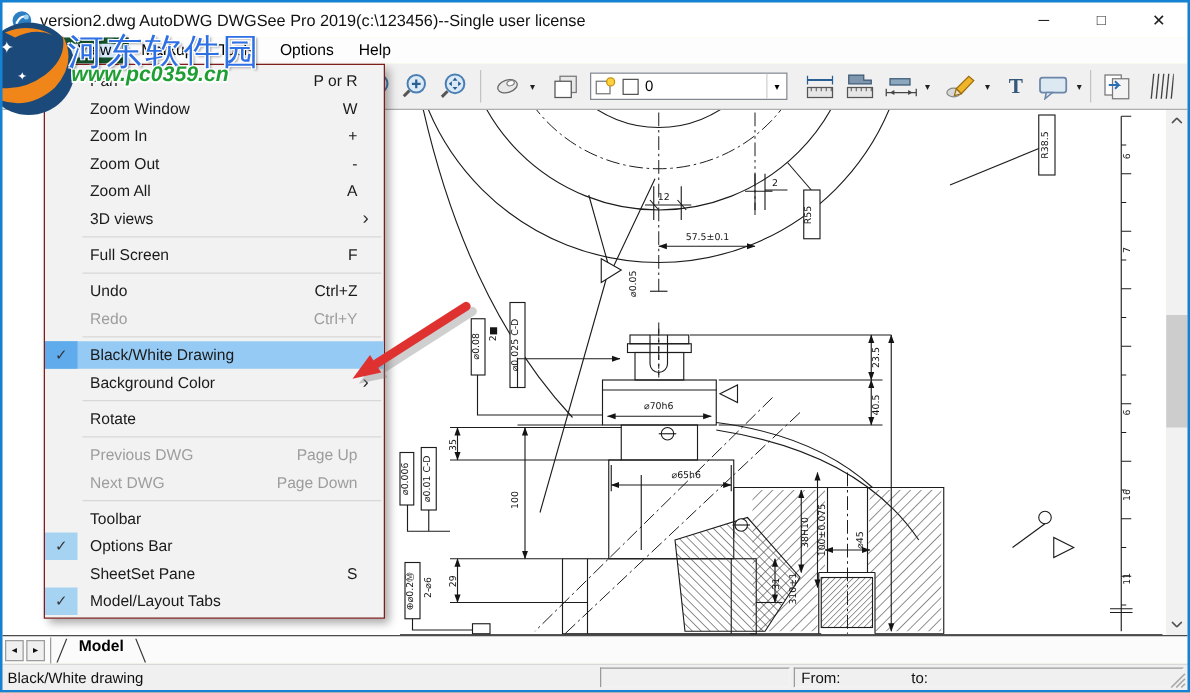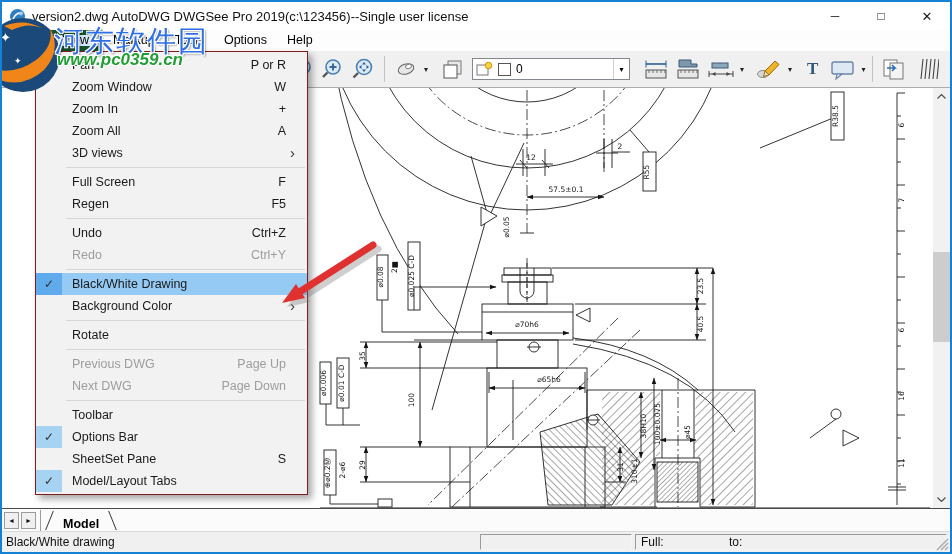--- a/index.html
+++ b/index.html
@@ -57,21 +57,21 @@
                   align-items:center; justify-content:center; }
   .vscroll .thumb { position:absolute; left:0; top:164px; width:17px; height:90px; background:#cdcdcd; }
 
   
   .tabbar { position:absolute; left:2px; top:508px; right:2px; height:23px; background:#fbfbfb;
             border-top:1px solid #4a4a4a; display:flex; align-items:center; font-size:11px; }
   .tab-arrow { width:15px; height:17px; border:1px solid #9c9c9c; background:#f0f0f0; margin-left:2px;
                display:flex; align-items:center; justify-content:center; font-size:7px; color:#111; }
   .tab-divider { width:1px; height:21px; background:#9c9c9c; margin-left:4px; }
   .model-tab { position:relative; margin-left:8px; padding:0 14px; height:21px; display:flex;
-               align-items:flex-end; font-weight:bold; font-size:12.5px; color:#000; }
+               align-items:flex-start; font-weight:bold; font-size:12.5px; color:#000; }
   .slant { position:absolute; top:1px; width:1px; height:19px; background:#333; }
   .slant.l { left:0;  transform:skewX(-22deg); }
   .slant.r { right:0; transform:skewX(22deg); }
 
   
   .statusbar { position:absolute; left:2px; top:531px; right:2px; height:21px; background:#f0f0f0;
                border-top:1px solid #d9d9d9; font-size:12px; color:#111; }
   .status-msg { position:absolute; left:4px; top:3px; }
   .spanel { position:absolute; top:2px; height:16px; border:1px solid;
             border-color:#9a9a9a #f4f4f4 #f4f4f4 #9a9a9a; background:#f0f0f0; }
@@ -431,21 +431,21 @@
       <span class="slant l"></span>
       <span>Model</span>
       <span class="slant r"></span>
     </div>
   </div>
 
   <div class="statusbar">
     <span class="status-msg">Black/White drawing</span>
     <span class="spanel p1"></span>
     <span class="spanel p2">
-      <span class="lbl" style="left:5px">Full:</span>
+      <span class="lbl" style="left:5px">From:</span>
       <span class="lbl" style="left:93px">to:</span>
     </span>
     <svg class="grip-corner" width="13" height="13" viewBox="0 0 13 13">
       <path d="M12 1 L1 12 M12 5 L5 12 M12 9 L9 12" stroke="#a8a8a8" stroke-width="1.4" fill="none"></path>
     </svg>
   </div>
 
   <div class="popup" id="menu-popup">
       <div class="mi">
         <span class="chk"></span>
@@ -457,38 +457,38 @@
         <span class="lab">Zoom Window</span>
         <span class="sc">W</span>
       </div>
       <div class="mi">
         <span class="chk"></span>
         <span class="lab">Zoom In</span>
         <span class="sc">+</span>
       </div>
       <div class="mi">
         <span class="chk"></span>
+        <span class="lab">Zoom Out</span>
+        <span class="sc">-</span>
+      </div>
+      <div class="mi">
+        <span class="chk"></span>
         <span class="lab">Zoom All</span>
         <span class="sc">A</span>
       </div>
       <div class="mi">
         <span class="chk"></span>
         <span class="lab">3D views</span>
         <span class="sub">›</span>
       </div>
       <div class="msep"></div>
       <div class="mi">
         <span class="chk"></span>
         <span class="lab">Full Screen</span>
         <span class="sc">F</span>
-      </div>
-      <div class="mi">
-        <span class="chk"></span>
-        <span class="lab">Regen</span>
-        <span class="sc">F5</span>
       </div>
       <div class="msep"></div>
       <div class="mi">
         <span class="chk"></span>
         <span class="lab">Undo</span>
         <span class="sc">Ctrl+Z</span>
       </div>
       <div class="mi dis">
         <span class="chk"></span>
         <span class="lab">Redo</span>

